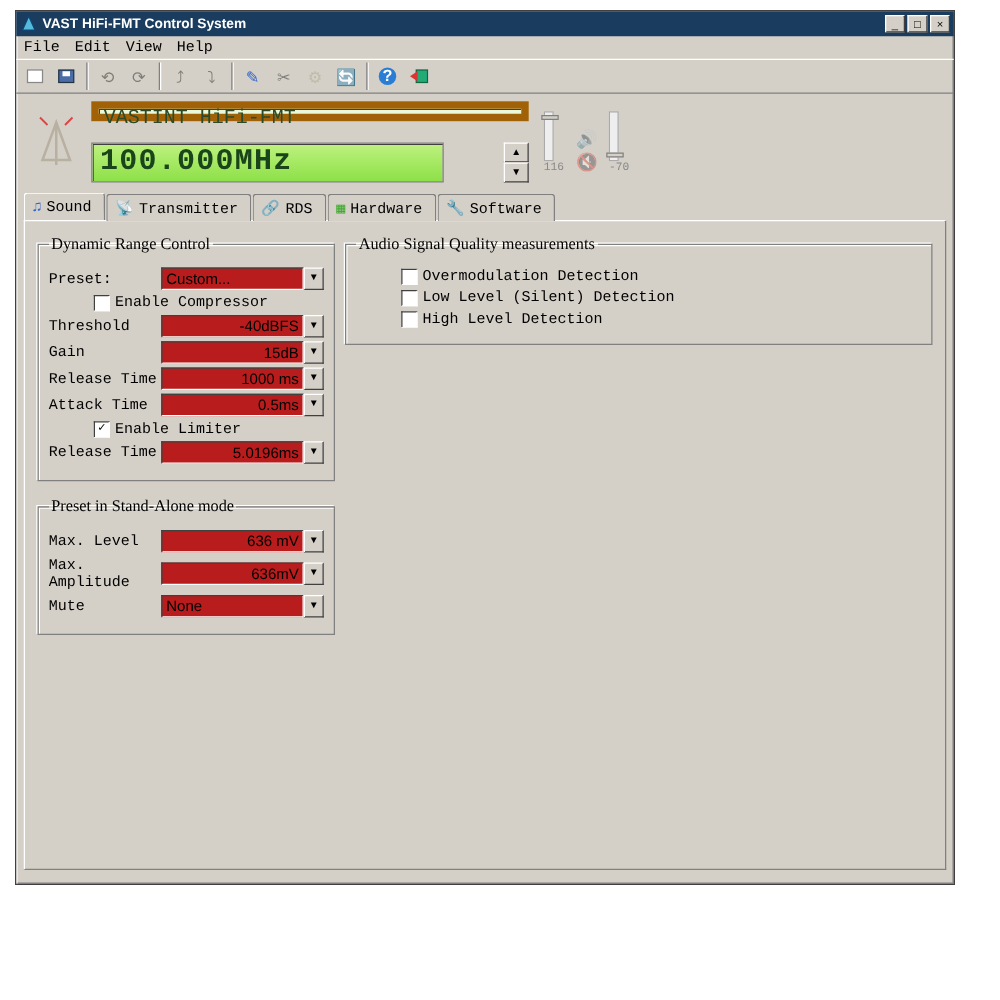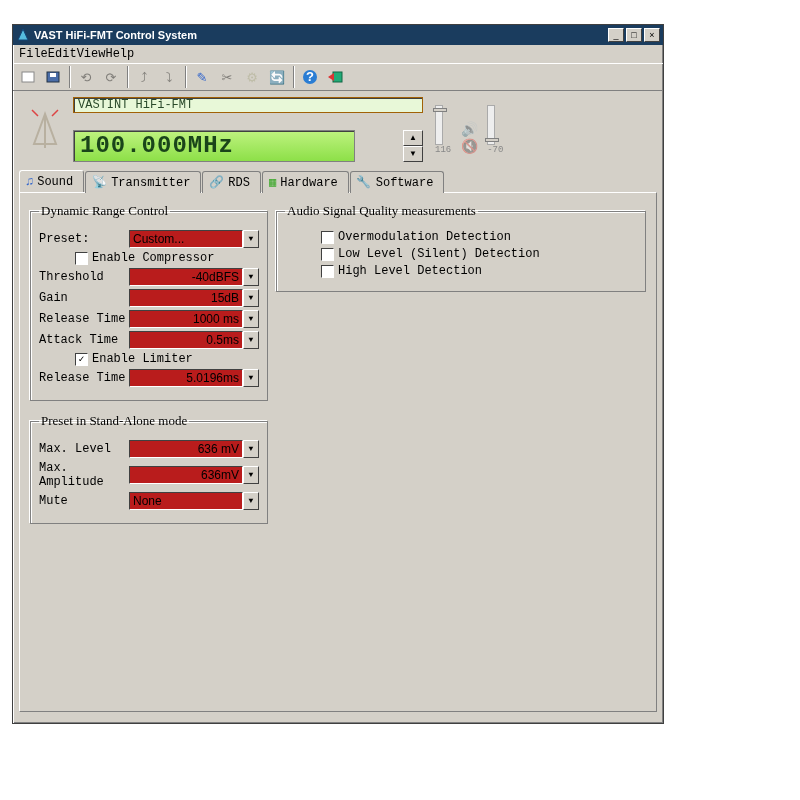--- a/index.html
+++ b/index.html
@@ -9,22 +9,22 @@
     background: #fff;
     font-family: "MS Sans Serif", Tahoma, sans-serif;
     font-size: 11px;
     width: 800px;
     height: 800px;
     overflow: hidden;
   }
   .window {
     position: absolute;
     left: 12px;
-    top: 24px;
-    width: 652px;
+    top: 8px;
+    width: 752px;
     height: 700px;
     border: 1px solid #404040;
     background: #d4d0c8;
     box-shadow: inset 1px 1px 0 #fff, inset -1px -1px 0 #808080;
   }
   .titlebar {
     height: 20px;
     background: linear-gradient(90deg, #1a3c5e, #1a3c5e);
     color: #fff;
     display: flex;
@@ -50,20 +50,21 @@
     line-height: 12px;
     text-align: center;
     color: #000;
     cursor: default;
   }
   .menubar {
     height: 18px;
     display: flex;
     align-items: center;
     padding: 0 6px;
+    gap: 12px;
     font-size: 12px;
     font-family: "Courier New", monospace;
   }
   .menubar span { cursor: default; }
   .toolbar {
     height: 28px;
     border-top: 1px solid #fff;
     border-bottom: 1px solid #808080;
     display: flex;
     align-items: center;
@@ -86,24 +87,24 @@
   .antenna-icon {
     width: 40px; height: 50px;
     display:flex; align-items:center; justify-content:center;
     margin-right: 8px;
     font-size: 28px;
   }
   .lcd-group { width: 350px; }
   .lcd-small {
     height: 16px;
     background: #e8f8d8;
-    border: 1px solid #a16207;
+    border: 6px solid #a16207;
     box-shadow: inset 1px 1px 0 #404040;
     font-family: "Courier New", monospace;
-    font-size: 12px;
+    font-size: 16px;
     padding: 0 4px;
     line-height: 14px;
     color: #2a4a2a;
     margin-bottom: 17px;
   }
   .lcd-row { display:flex;gap:48px; }
   .lcd-big {
     flex: 1;
     height: 32px;
     background: linear-gradient(#bef27f, #8de048);

